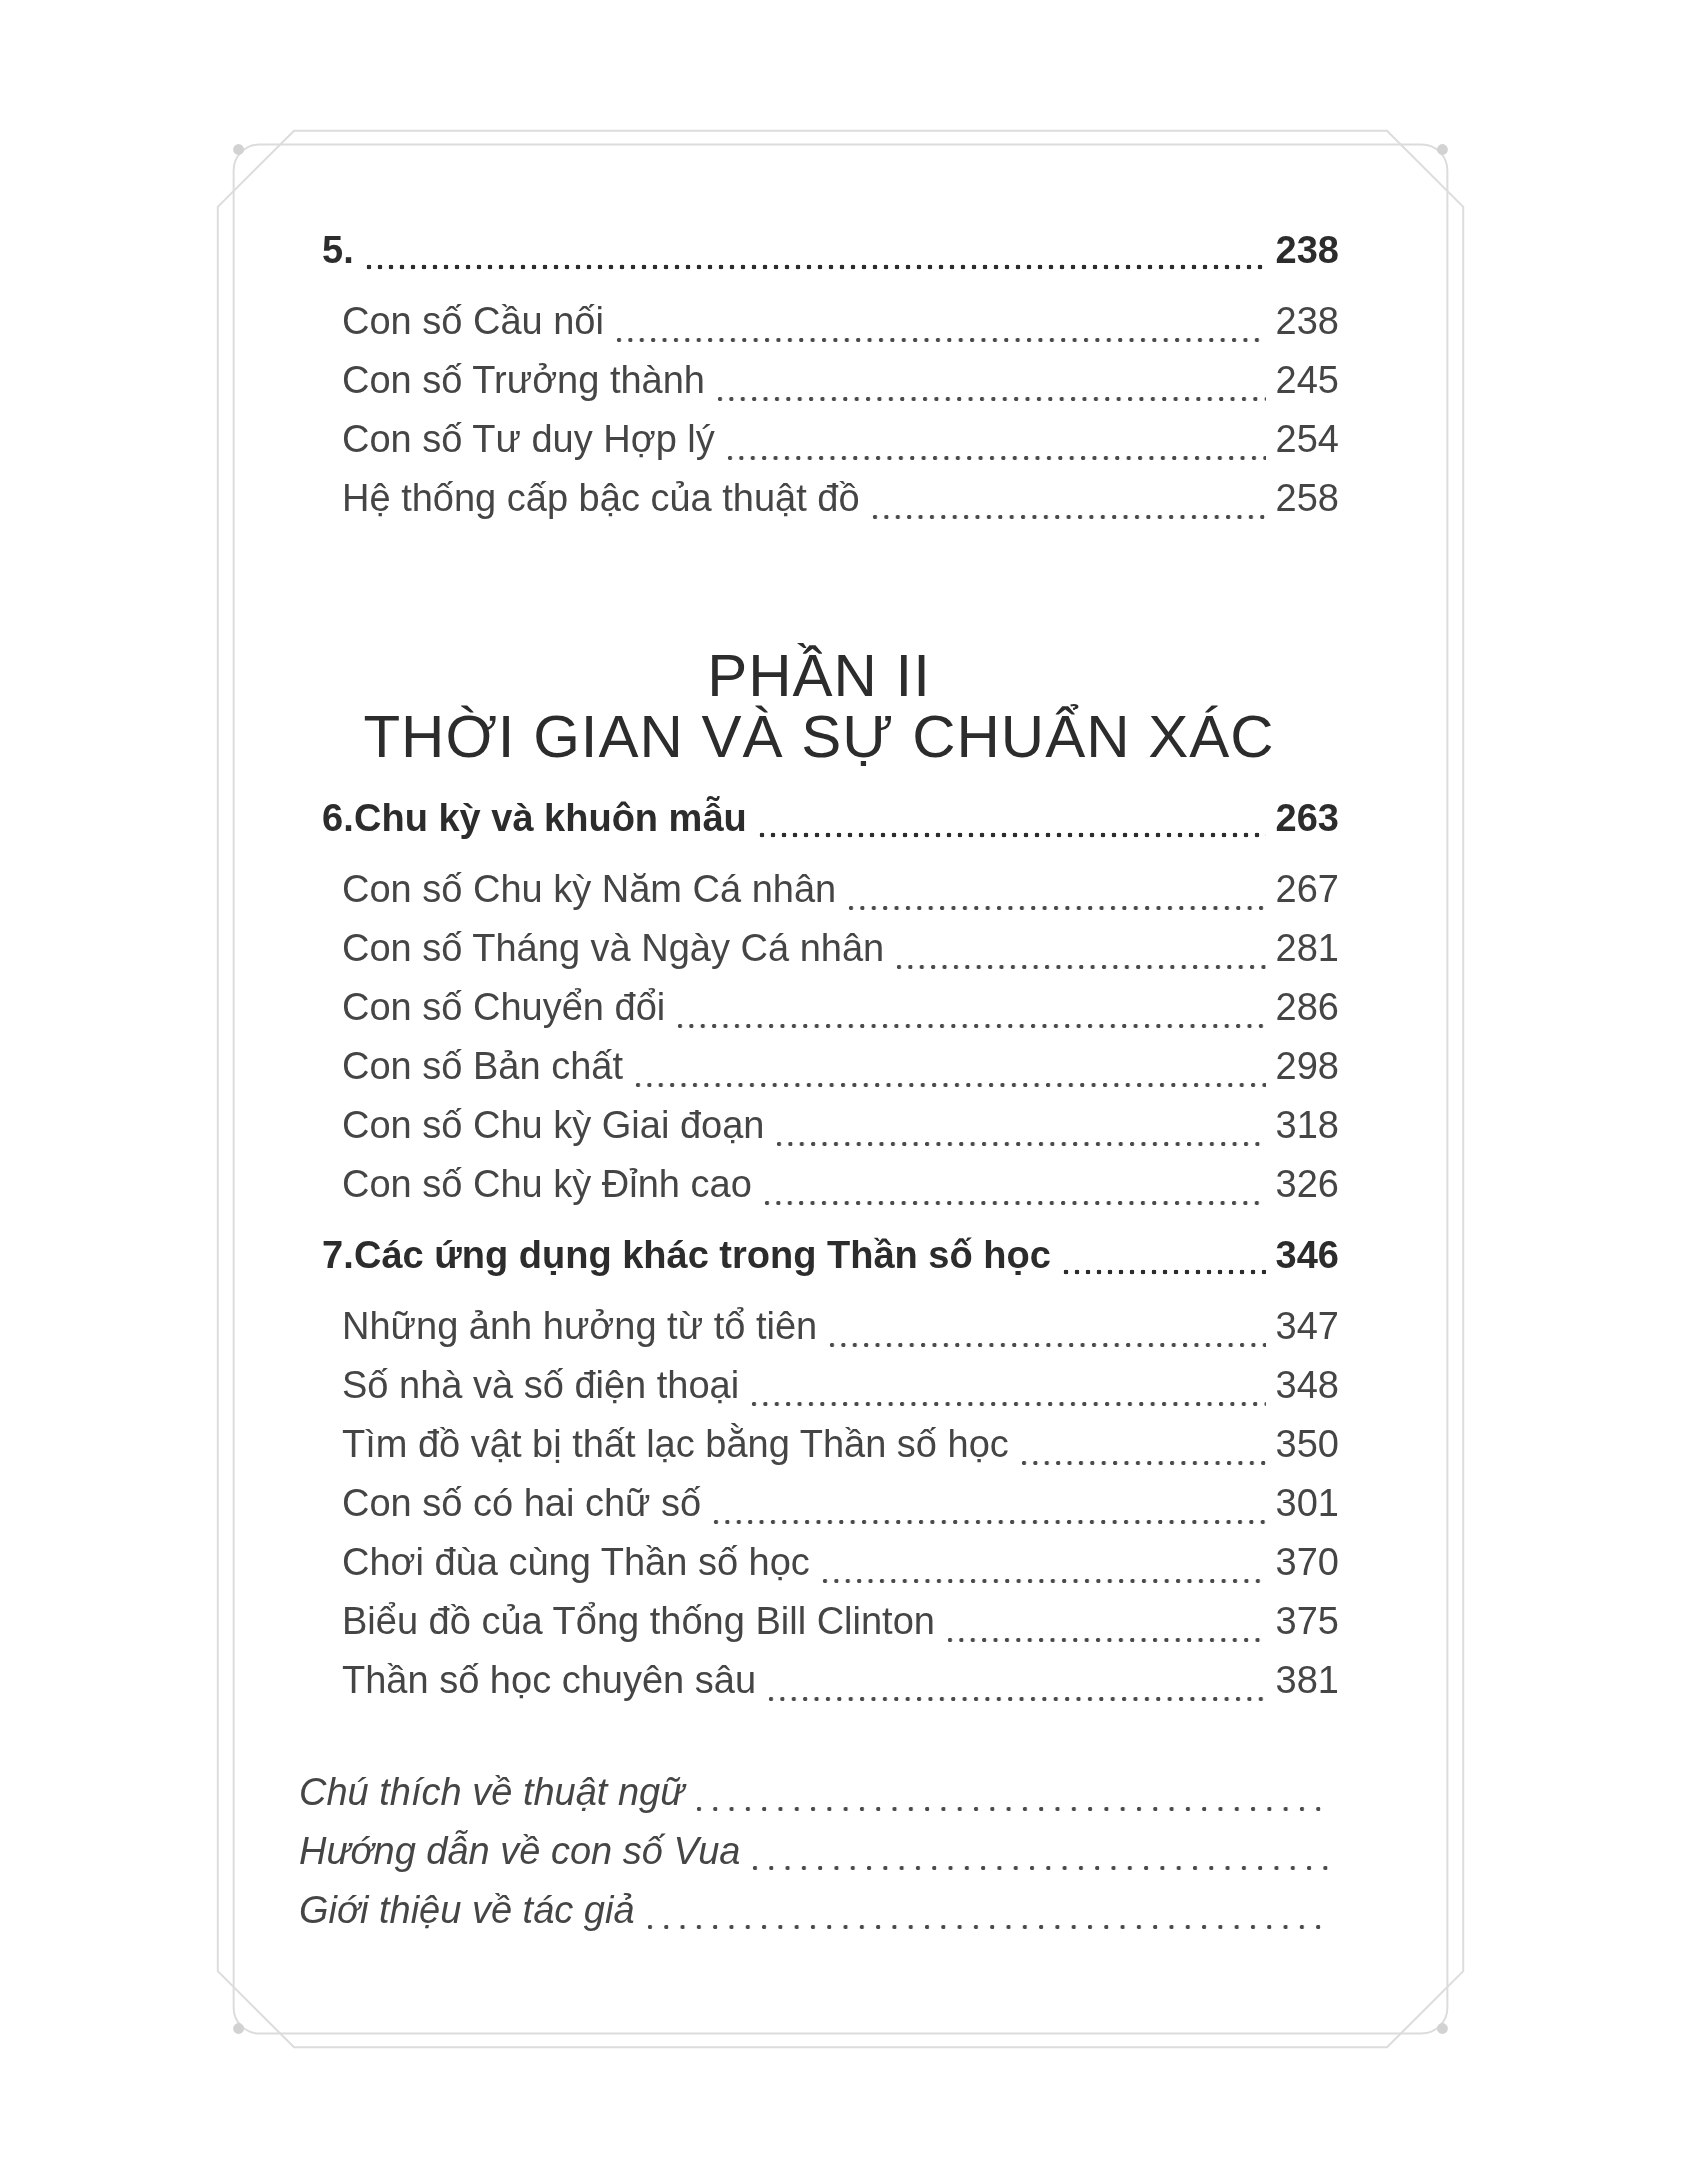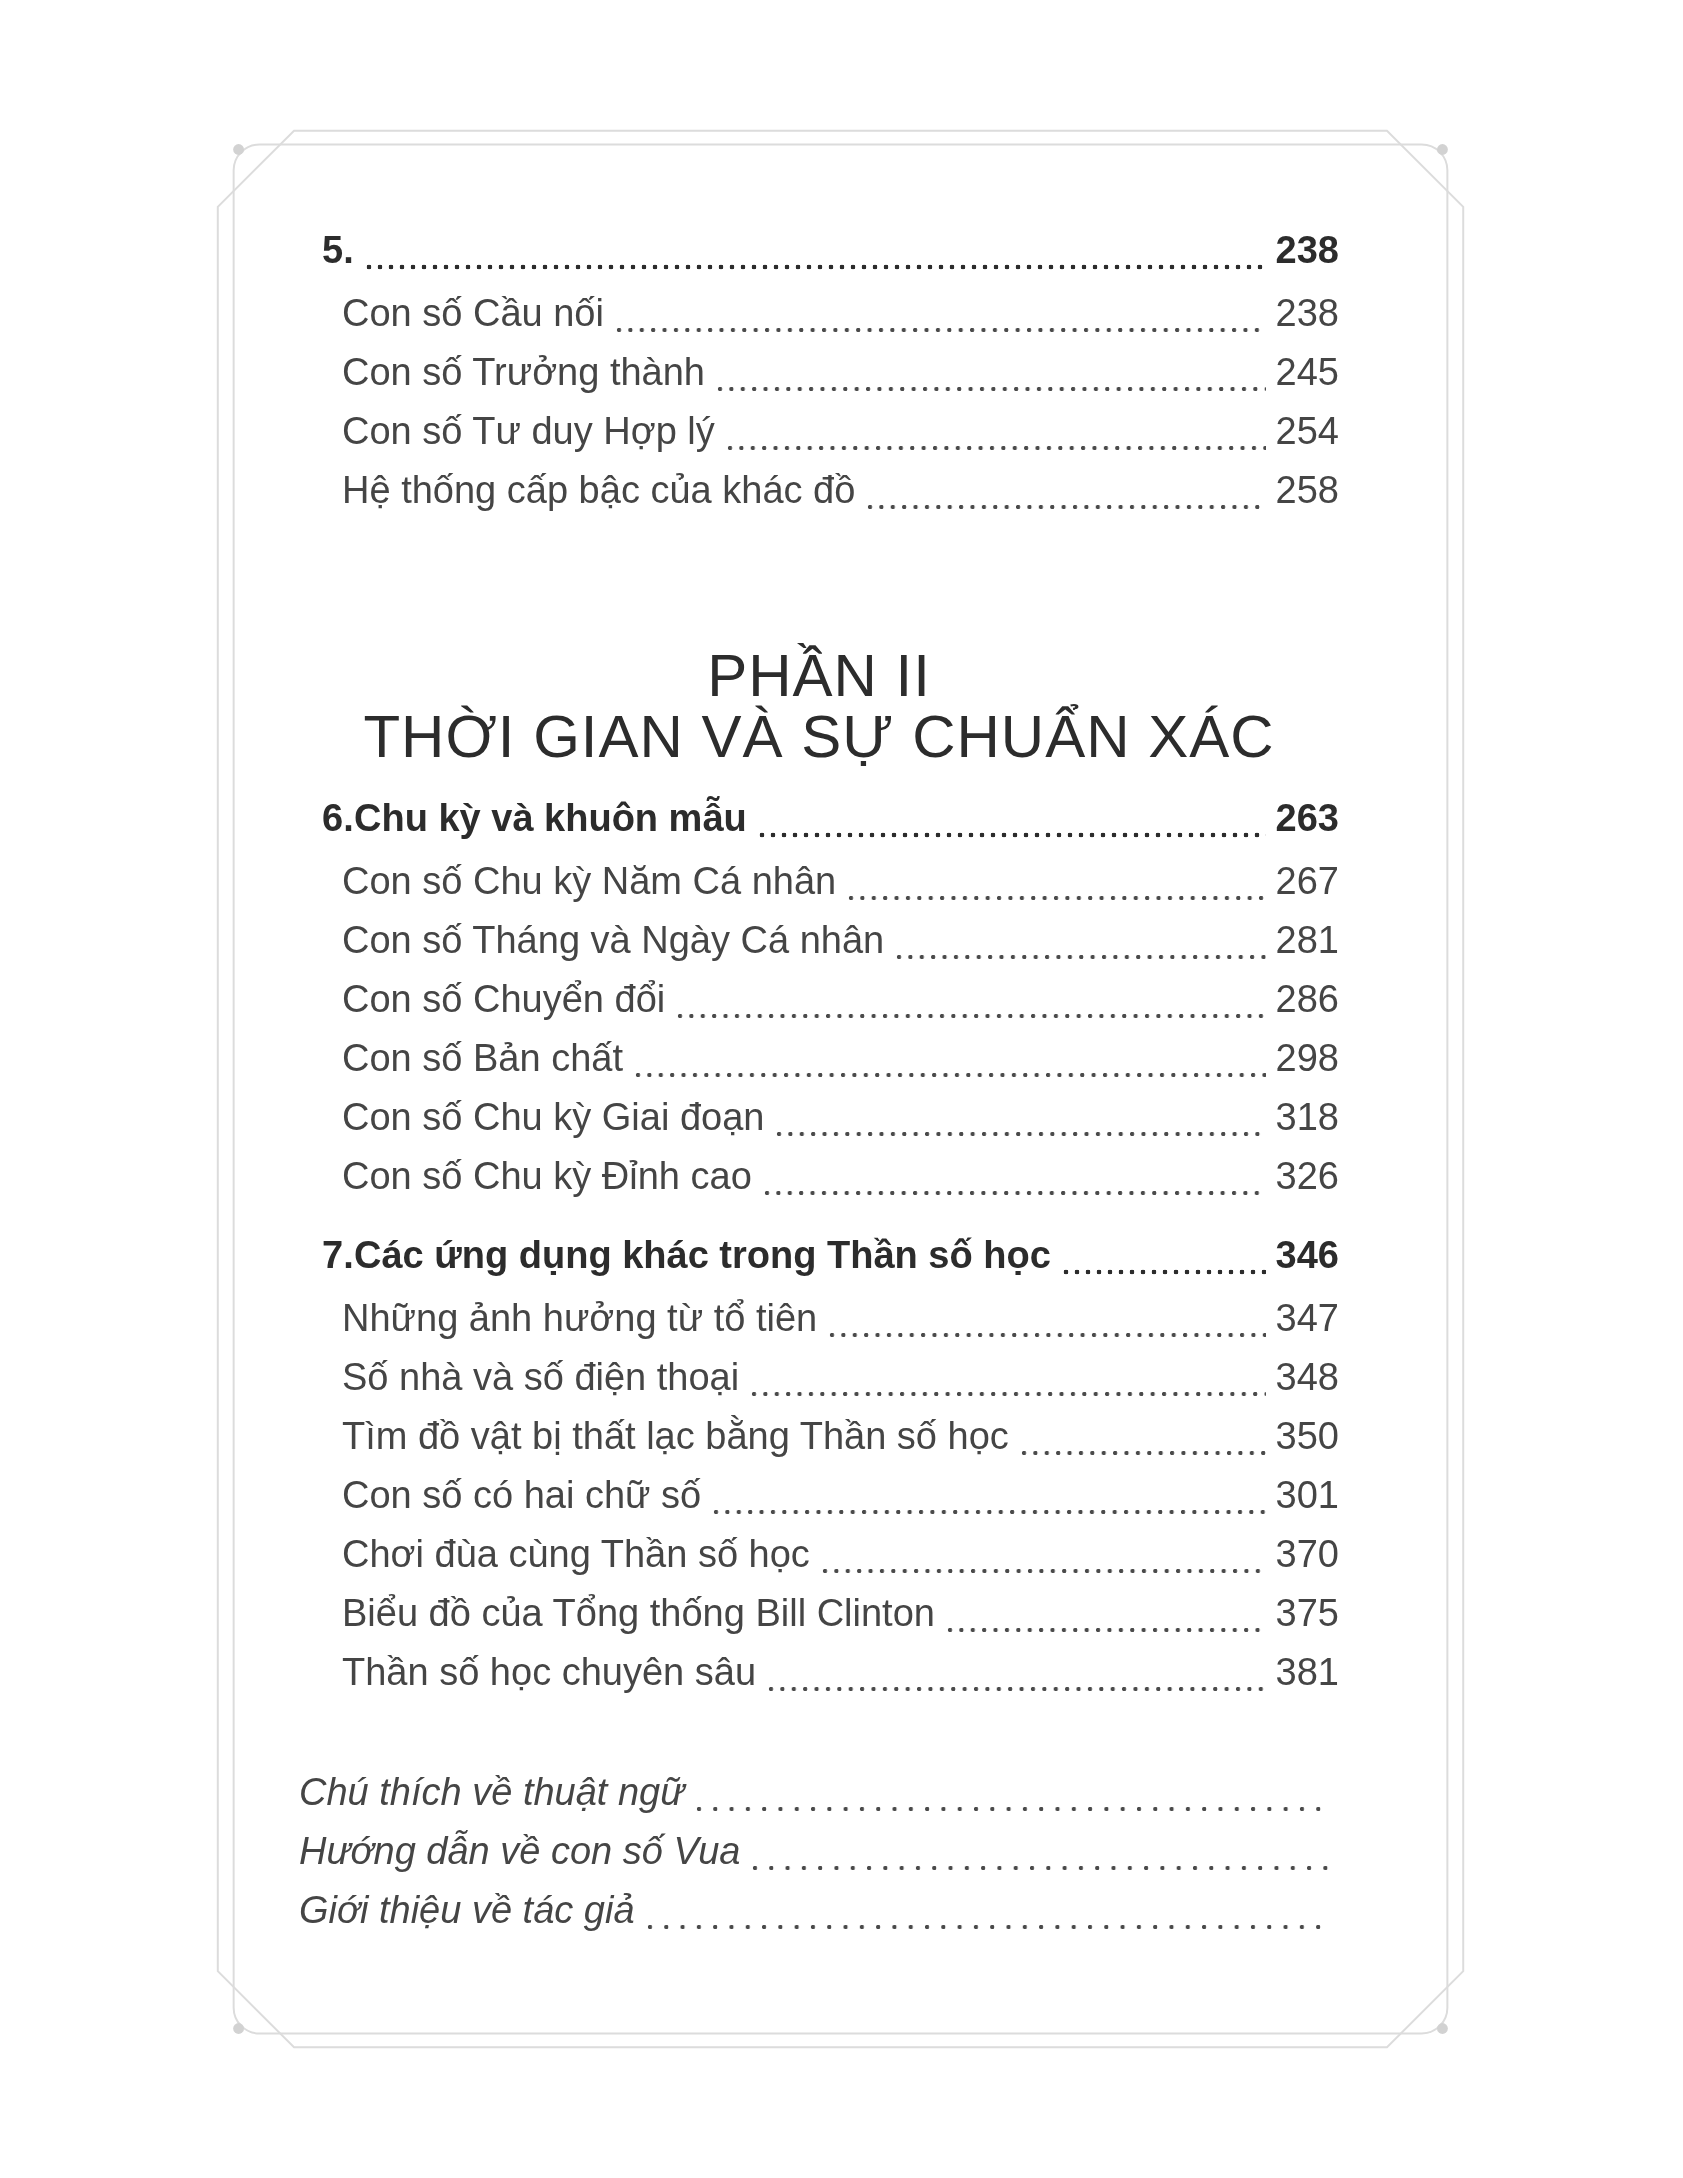--- a/index.html
+++ b/index.html
@@ -50,21 +50,21 @@
   .row .pg    { flex: 0 0 auto; margin-left: 2px; }
 
   .row.chapter {
     height: 55px;
     margin-bottom: 6px;
     padding-left: 23px;
     font-weight: 700;
     color: var(--heading-text, #2c2c2c);
   }
   .row.chapter.after-subs { margin-top: 22px; }
-  .row.sub { padding-left: 43px; }
+  .row.sub { padding-left: 43px; align-items: flex-end; }
 
   
   .leader {
     flex: 1 1 auto;
     height: 6px;
     margin: 32px 8px 0 12px;
     background-image: radial-gradient(circle at 3px 3px, var(--leader-dot, #4a4a4a) 1.9px, transparent 2.4px);
     background-size: 11.4px 6px;
     background-repeat: repeat-x;
   }
@@ -129,21 +129,21 @@
     <span class="title">Con số Trưởng thành</span>
     <span class="leader"></span>
     <span class="pg">245</span>
   </div>
       <div class="row sub">
     <span class="title">Con số Tư duy Hợp lý</span>
     <span class="leader"></span>
     <span class="pg">254</span>
   </div>
       <div class="row sub">
-    <span class="title">Hệ thống cấp bậc của khác đồ</span>
+    <span class="title">Hệ thống cấp bậc của thuật đồ</span>
     <span class="leader"></span>
     <span class="pg">258</span>
   </div>
       <div class="part-block">
     <div class="part-line part-label">PHẦN II</div>
     <div class="part-line part-title">THỜI GIAN VÀ SỰ CHUẨN XÁC</div>
   </div>
       <div class="row chapter">
     <span class="num">6.</span>
     <span class="title">Chu kỳ và khuôn mẫu</span>

